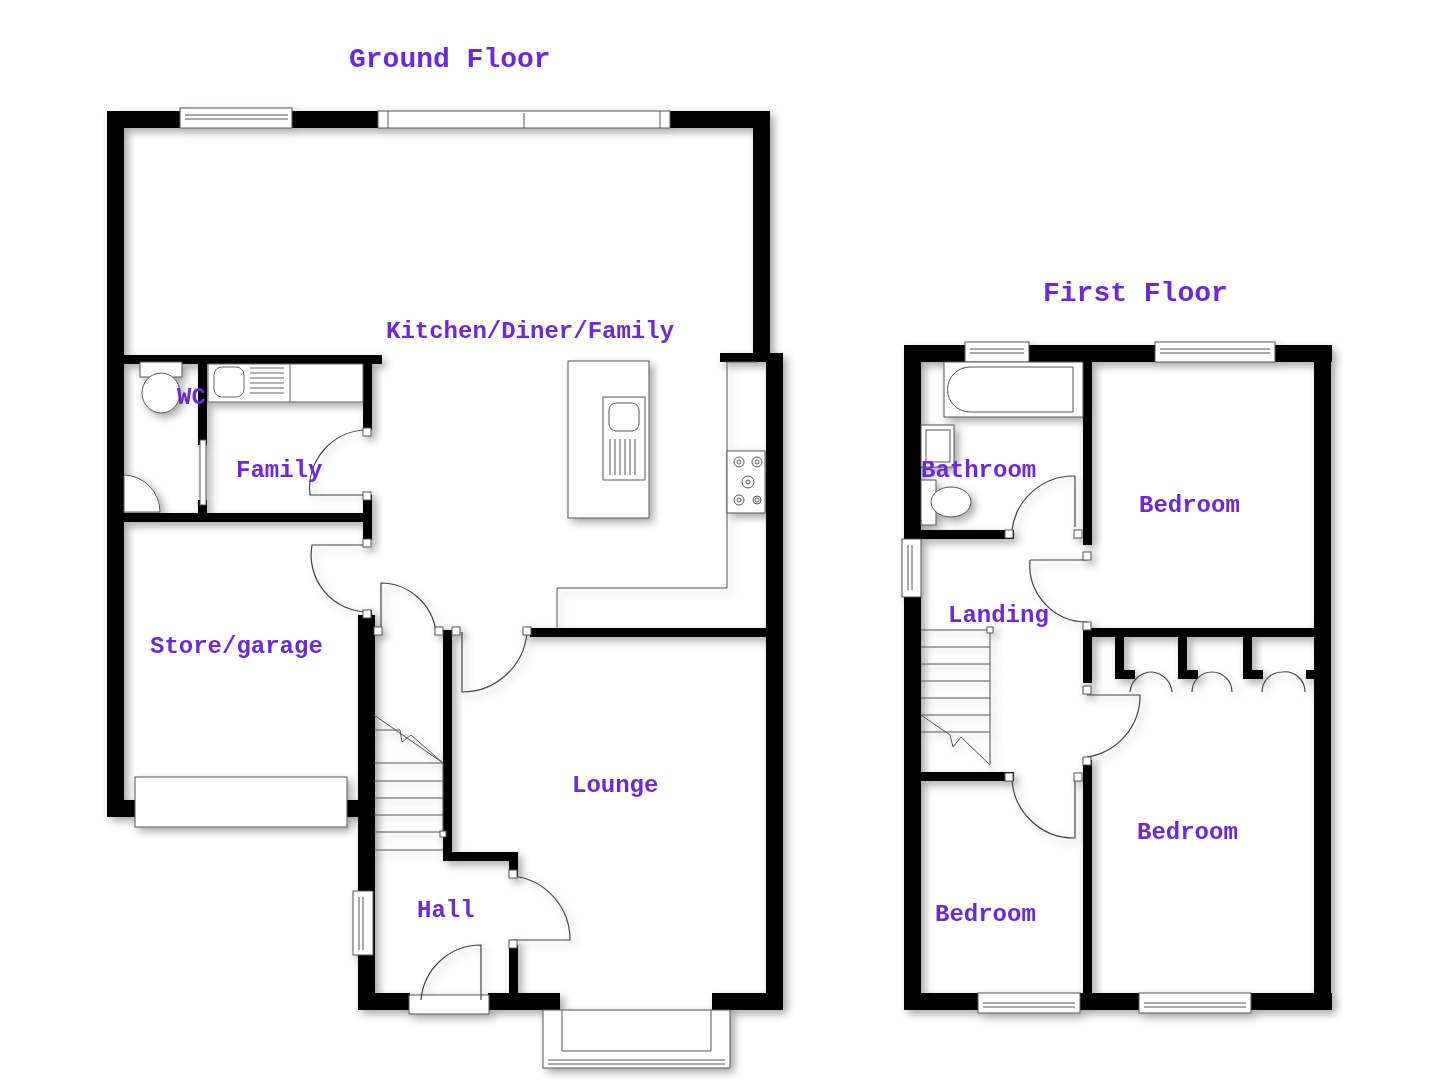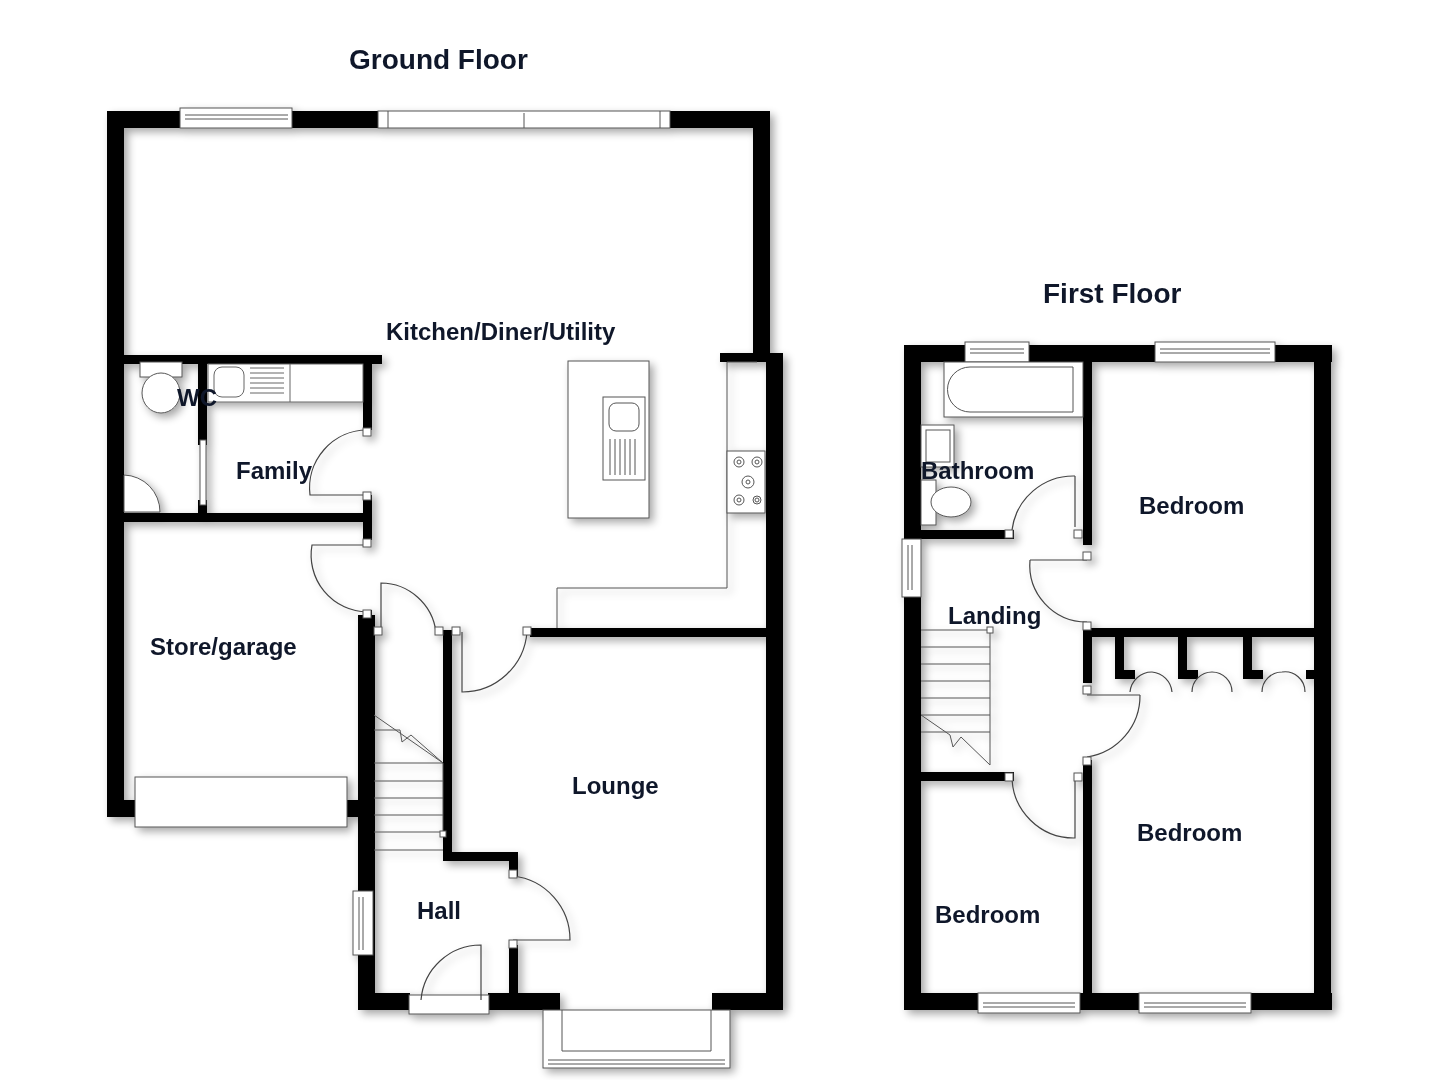--- a/index.html
+++ b/index.html
@@ -1,20 +1,20 @@
 <!DOCTYPE html>
 <html><head>
 <meta charset="utf-8">
 <style>
   html, body { margin:0; padding:0; background:#ffffff; }
   body { width:1440px; height:1080px; position:relative; overflow:hidden;
          font-family:"Liberation Sans", sans-serif; }
   svg#plan { position:absolute; left:0; top:0; }
-  .lbl { position:absolute; font-weight:bold; color:#0f172a; white-space:nowrap;
-         font-family:Liberation Sans, sans-serif; }
+  .lbl { position:absolute; font-weight:bold; color:#6d28d9; white-space:nowrap;
+         font-family:Liberation Mono, monospace; }
   .title { font-size:28px; }
   .room { font-size:24px; text-align:center; line-height:27px; }
 </style>
 </head>
 <body>
 
 <svg id="plan" width="1440" height="1080" viewBox="0 0 1440 1080">
   <defs>
     <filter id="sh" x="-5%" y="-5%" width="115%" height="115%">
       <feGaussianBlur in="SourceAlpha" stdDeviation="4"></feGaussianBlur>
@@ -272,21 +272,21 @@
       <path d="M921 715 L950 735 L953 747 L961 737 L990 765"></path>
       <rect x="987" y="627" width="6" height="6" fill="#fff"></rect>
     </g>
   </g>
 </svg>
 
 <div class="lbl title" style="left:349px; top:44px;">Ground Floor</div>
 <div class="lbl title" style="left:1043px; top:278px;">First Floor</div>
 
 <div class="lbl room" style="left:386px; top:318px;">
-  <div>Kitchen/Diner/Utility</div>
+  <div>Kitchen/Diner/Family</div>
 </div>
 <div class="lbl room" style="left:138px; top:384px;margin-left:39px;">WC</div>
 <div class="lbl room" style="left:236px; top:457px;">Family</div>
 <div class="lbl room" style="left:150px; top:633px;">Store/garage</div>
 <div class="lbl room" style="left:572px; top:772px;">Lounge</div>
 <div class="lbl room" style="left:417px; top:897px;">Hall</div>
 
 <div class="lbl room" style="left:921px; top:457px;">Bathroom</div>
 <div class="lbl room" style="left:1139px; top:492px;">Bedroom</div>
 <div class="lbl room" style="left:948px; top:602px;">Landing</div>

